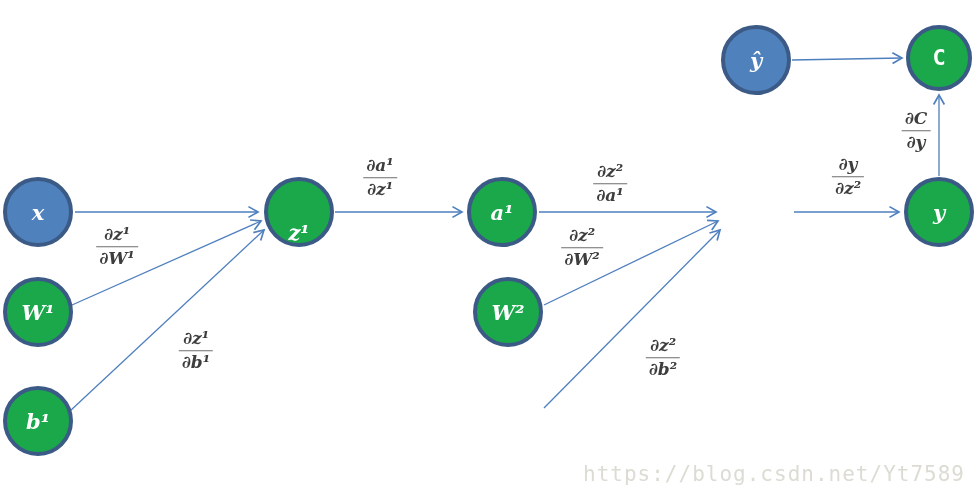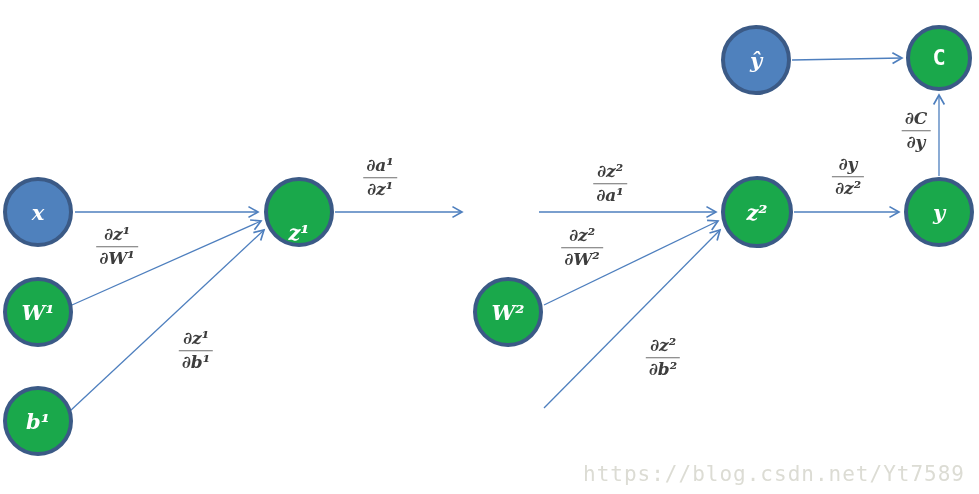--- a/index.html
+++ b/index.html
@@ -78,25 +78,25 @@
     </div>
   <div class="node green" style="left:3px;   top:277px; width:70px; height:70px;">
       <span>W¹</span>
     </div>
   <div class="node green" style="left:3px;   top:386px; width:70px; height:70px;">
       <span>b¹</span>
     </div>
   <div class="node green" style="left:264px; top:177px; width:70px; height:70px;align-items:flex-end;">
       <span>z¹</span>
     </div>
+  <div class="node green" style="left:467px; top:177px; width:70px; height:70px;">
+      <span>a¹</span>
+    </div>
   <div class="node green" style="left:473px; top:277px; width:70px; height:70px;">
       <span>W²</span>
-    </div>
-  <div class="node green" style="left:721px; top:176px; width:72px; height:72px;">
-      <span>z²</span>
     </div>
   <div class="node green" style="left:904px; top:177px; width:70px; height:70px;">
       <span>y</span>
     </div>
   <div class="node blue" style="left:721px; top:25px;  width:70px; height:70px;">
       <span>ŷ</span>
     </div>
   <div class="node green mono" style="left:906px; top:25px; width:66px; height:66px;">
       <span>C</span>
     </div>

